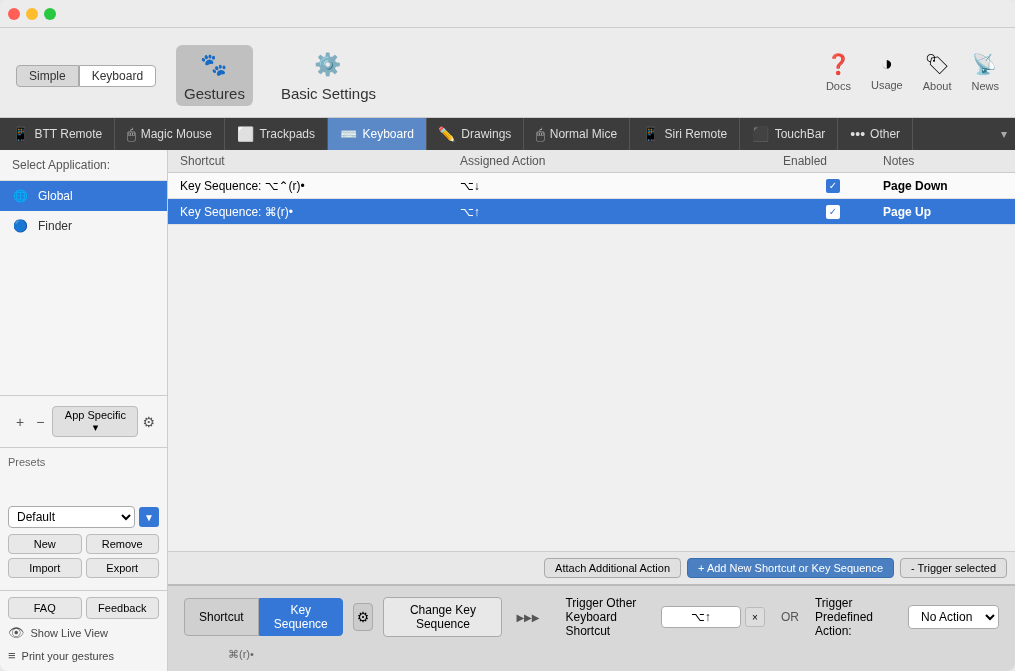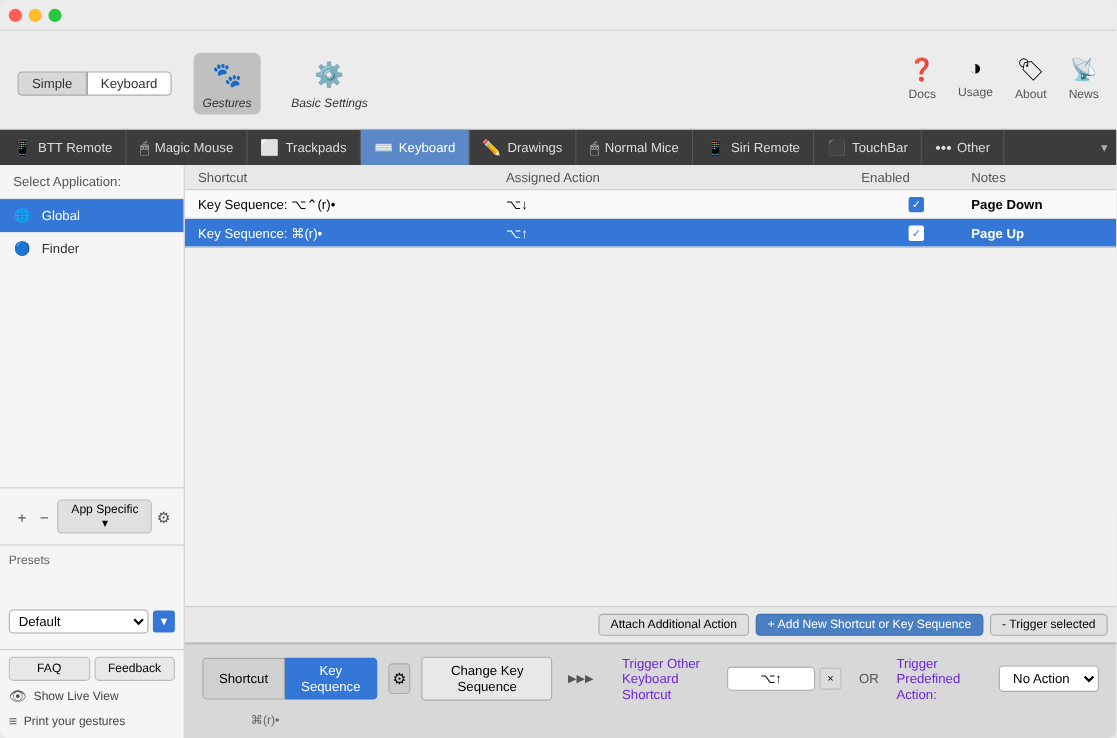--- a/index.html
+++ b/index.html
@@ -81,23 +81,22 @@
       align-items: center;
       gap: 4px;
       padding: 4px 8px;
       border-radius: 6px;
       cursor: pointer;
     }
     .toolbar-icon-item.active {
       background: #c0c0c0;
     }
     .toolbar-icon-item .icon-label {
-      font-size: 11px;
+      font-size: 15px;
       color: #333;
-      font-style: italic;
     }
     .toolbar-icon-svg {
       width: 32px;
       height: 32px;
       display: flex;
       align-items: center;
       justify-content: center;
       font-size: 22px;
     }
 
@@ -460,21 +459,21 @@
     }
 
     .trigger-section {
       display: flex;
       align-items: center;
       gap: 10px;
       margin-left: 16px;
     }
     .trigger-label {
       font-size: 12px;
-      color: #6d28d9;
+      color: #000000;
       font-weight: 500;
     }
     .trigger-input-group {
       display: flex;
       align-items: center;
       gap: 4px;
     }
     .trigger-input {
       padding: 3px 8px;
       font-size: 12px;
@@ -631,20 +630,26 @@
       </div>
     </div>
 
     <div class="presets-section">
       <div class="presets-label">Presets</div>
       <div class="presets-select-row">
         <select class="presets-select">
           <option>Default</option>
         </select>
         <div class="presets-select-arrow">▼</div>
+      </div>
+      <div class="preset-buttons">
+        <button class="preset-btn">New</button>
+        <button class="preset-btn">Remove</button>
+        <button class="preset-btn">Import</button>
+        <button class="preset-btn">Export</button>
       </div>
     </div>
 
     <div class="sidebar-links">
       <div class="sidebar-link-row">
         <button class="sidebar-link-btn">FAQ</button>
         <button class="sidebar-link-btn">Feedback</button>
       </div>
       <div class="sidebar-link-item">
         <span class="item-icon">👁</span>

